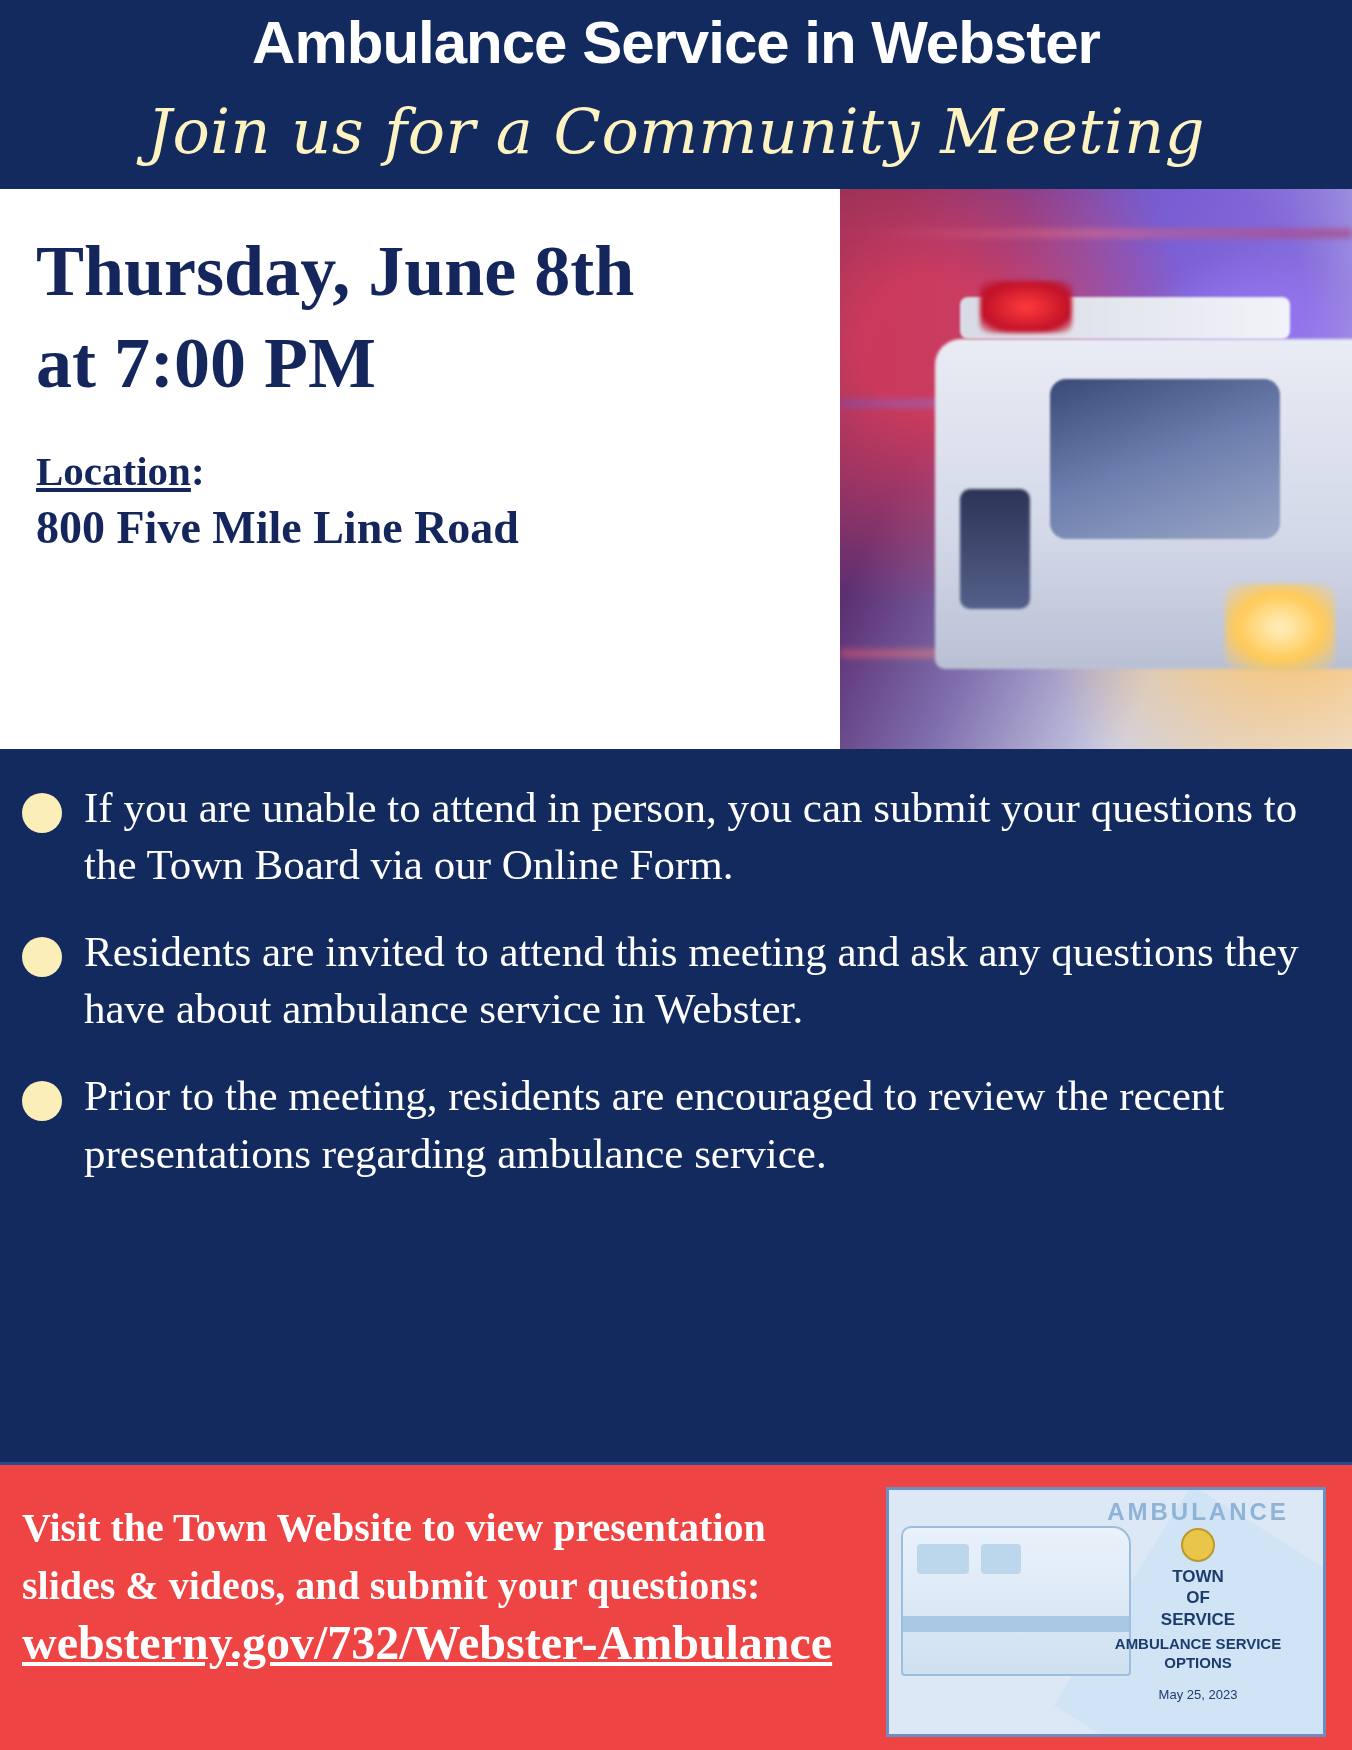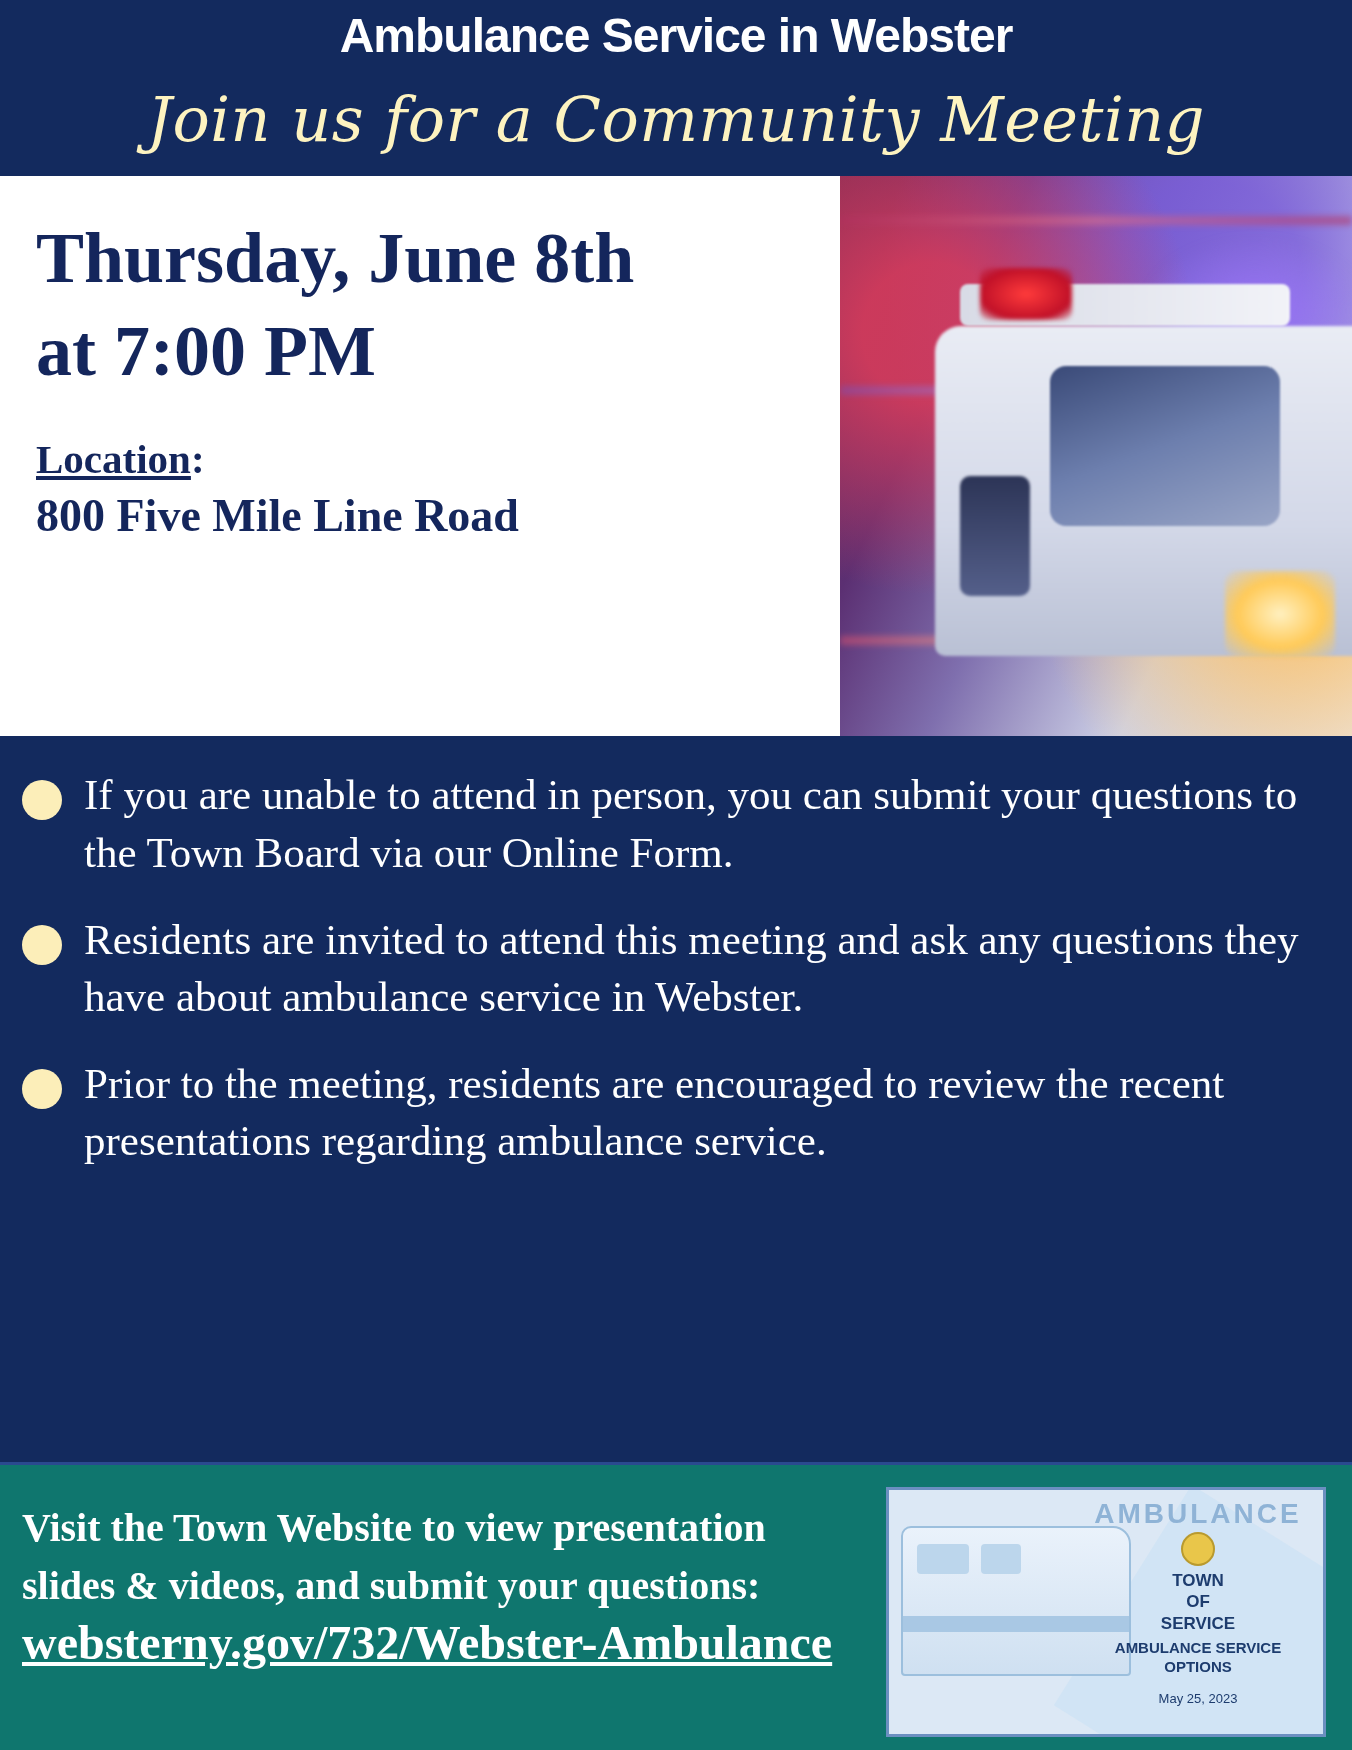--- a/index.html
+++ b/index.html
@@ -20,21 +20,21 @@
   
   .header {
     background: #132a5e;
     padding: 12px 0 18px 0;
     text-align: center;
   }
   .title {
     font-family: "Liberation Sans", sans-serif;
     font-weight: bold;
     color: #ffffff;
-    font-size: 48px;
+    font-size: 60px;
     line-height: 1.02;
     letter-spacing: -1px;
     white-space: nowrap;
   }
   .subtitle {
     font-family: "DejaVu Serif", serif;
     font-style: italic;
     color: #fdf3c0;
     font-size: 62px;
     line-height: 1.25;
@@ -179,21 +179,21 @@
     color: #ffffff;
     font-size: 43px;
     line-height: 1.33;
   }
 
   
   .footer {
     position: absolute;
     left: 0; right: 0; bottom: 0;
     height: 288px;
-    background: #0f766e;
+    background: #ef4444;
     border-top: 3px solid #2a4a8f;
     display: flex;
   }
   .footer-left {
     flex: 1 1 auto;
     padding: 34px 0 0 22px;
     color: #ffffff;
   }
   .footer-text {
     font-family: "Liberation Serif", serif;
@@ -259,21 +259,21 @@
   }
   .thumb-right {
     position: absolute;
     right: 10px; top: 8px;
     width: 230px;
     text-align: center;
     color: #1d3c6e;
     font-family: "Liberation Sans", sans-serif;
   }
   .thumb-head {
-    font-size: 28px;
+    font-size: 24px;
     letter-spacing: 3px;
     color: #8fb3d6;
     font-weight: bold;
   }
   .seal {
     width: 34px; height: 34px;
     border-radius: 50%;
     background: #e9c64a;
     border: 2px solid #b99a2e;
     margin: 2px auto 4px auto;

